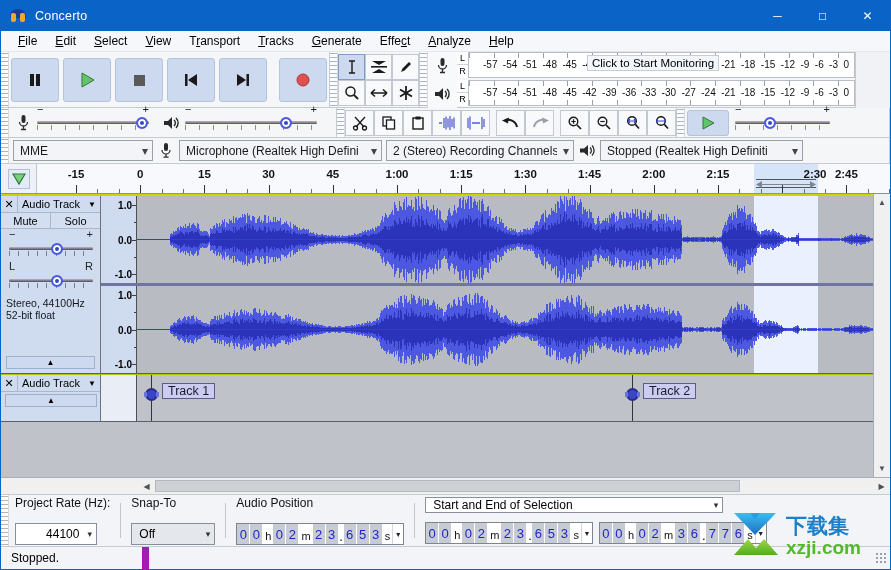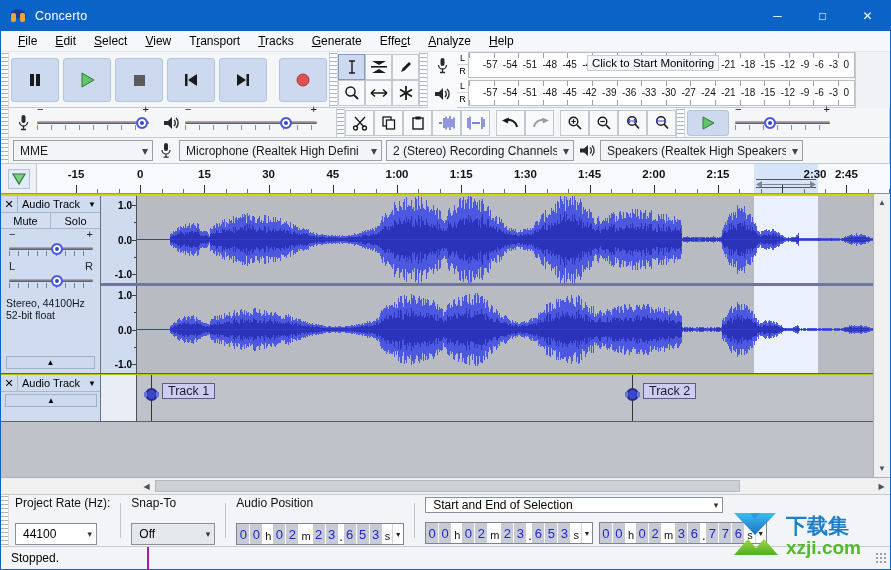--- a/index.html
+++ b/index.html
@@ -289,21 +289,21 @@
     justify-content: center; font-size: 7px; color: #222;
     border-left: 1px solid #d4d8de;
   }
 
   
   .statusbar {
     height: 23px; display: flex; align-items: center; flex: none;
     background: #f2f4f7; border-top: 1px solid #c6cad1; font-size: 12px;
   }
   .status-cell { padding: 0 10px; height: 23px; display: flex; align-items: center; }
-  .status-cell.first { width: 148px; border-right: 2px solid #a21caf; }
+  .status-cell.first { width: 148px; border-right: 7px solid #a21caf; }
   .status-grip {
     margin-left: auto; width: 14px; height: 14px; margin-right: 2px;
     background-image: radial-gradient(#9aa0a8 1px, transparent 1px);
     background-size: 4px 4px; background-position: 1px 1px;
   }
 
   
   .watermark {
     position: absolute; right: 8px; bottom: 8px; width: 156px; height: 52px;
     z-index: 30; pointer-events: none;
@@ -676,21 +676,21 @@
           <span class="caret">▾</span>
         </div>
         <div style="width:26px;display:flex;align-items:center;justify-content:center;">
           <svg width="17" height="15" viewBox="0 0 17 15">
               <polygon points="1,5.5 5,5.5 9,2 9,13 5,9.5 1,9.5" fill="#2a2a2a"></polygon>
               <path d="M11 4.5 a4 4 0 0 1 0 6" fill="none" stroke="#2a2a2a" stroke-width="1.3"></path>
               <path d="M13 2.5 a7 7 0 0 1 0 10" fill="none" stroke="#2a2a2a" stroke-width="1.3"></path>
             </svg>
         </div>
         <div class="dev-sel" style="width:203px;">
-          <span class="txt">Speakers (Realtek High Speakers</span>
+          <span class="txt">Stopped (Realtek High Definiti</span>
           <span class="caret">▾</span>
         </div>
       </div>
     </div>
   </div>
 
   <div class="ruler-row">
     <div class="ruler-pin">
       <div style="width:22px;height:20px;background:#e2ebf7;border:1px solid #b4c2d6;display:flex;align-items:center;justify-content:center;">
         <svg width="16" height="14" viewBox="0 0 16 14">
@@ -894,21 +894,21 @@
       <div class="hsb-thumb"></div>
     </div>
     <div class="hsb-btn">▶</div>
   </div>
 
   <div class="seltoolbar">
     <div class="grip" style="border-right:1px solid #d6dae0;"></div>
 
     <div class="sel-block">
       <div class="sel-lbl">Project Rate (Hz):</div>
-      <div class="combo" style="width:82px;">
+      <div class="combo" style="width:82px;text-align:right;">
         <span class="cv">44100</span>
         <span class="cc">▾</span>
       </div>
     </div>
     <div class="vsep"></div>
 
     <div class="sel-block">
       <div class="sel-lbl">Snap-To</div>
       <div class="combo gray" style="width:84px;">
         <span class="cv">Off</span>

